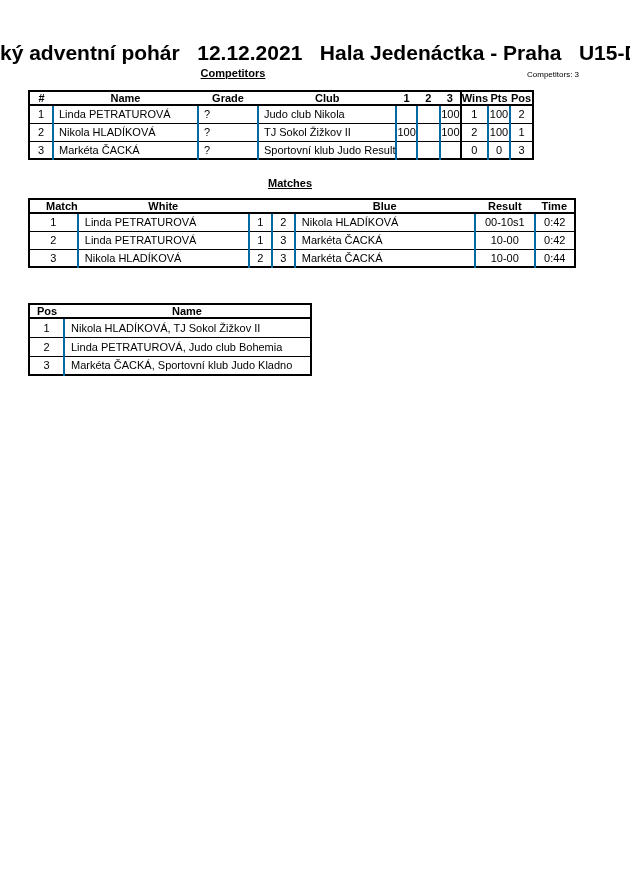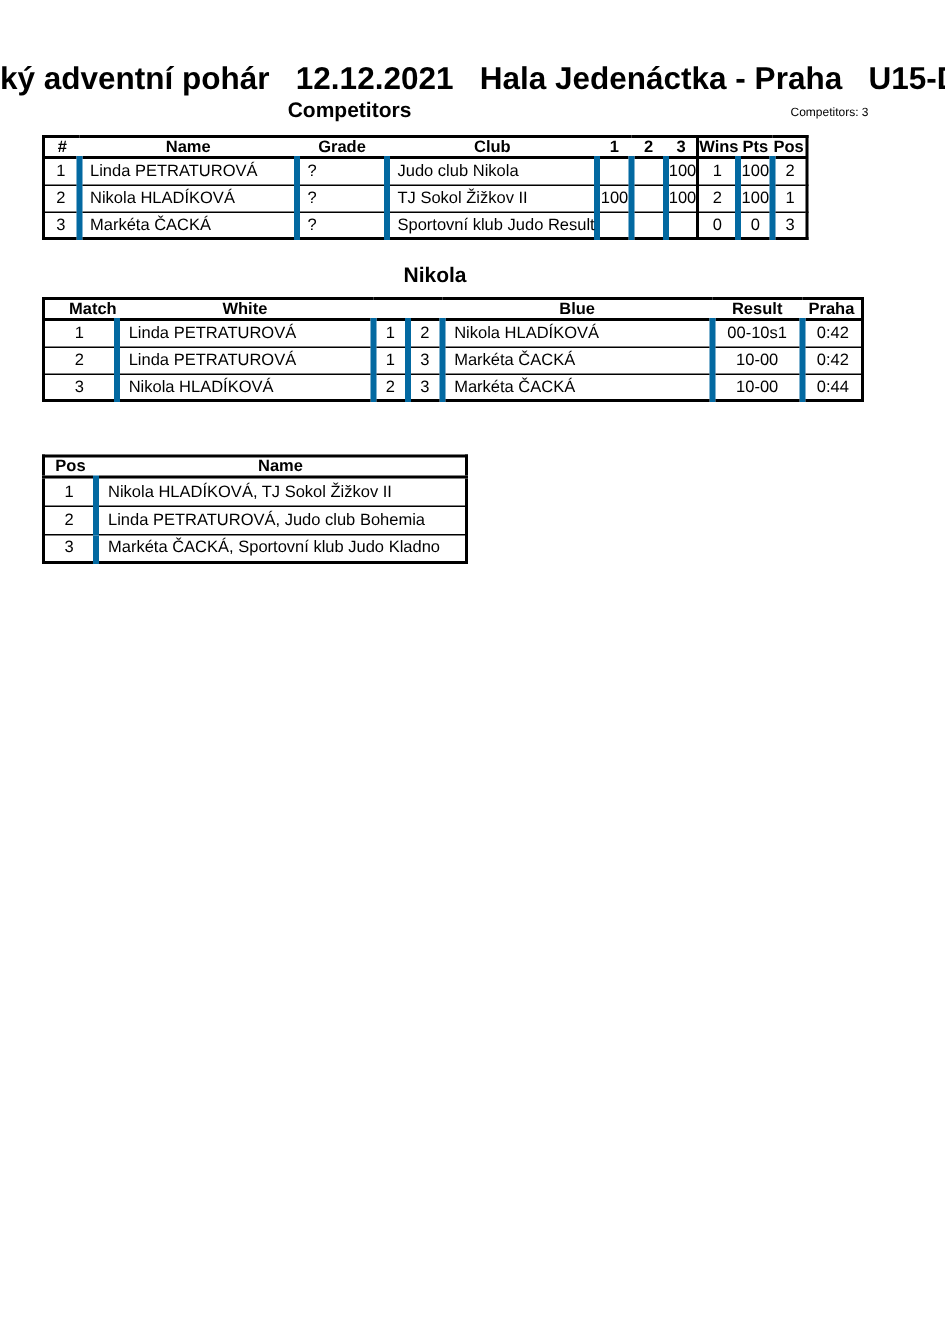--- a/index.html
+++ b/index.html
@@ -6,22 +6,23 @@
   body{
     width:630px;height:891px;background:#ffffff;position:relative;
     overflow:hidden;font-family:"Liberation Sans",sans-serif;color:#000;
   }
   .title{
     position:absolute;left:0;top:41px;width:630px;height:26px;
     font-weight:bold;font-size:21px;line-height:24px;white-space:pre;
     overflow:hidden;
   }
   .section-heading{
-    position:absolute;font-weight:bold;font-size:14px;line-height:13px;
+    position:absolute;font-weight:bold;font-size:11px;line-height:13px;
     text-align:center;
+    text-decoration:underline;
   }
   .heading-competitors{left:28px;top:67px;width:410px;}
   .heading-matches{left:28px;top:177px;width:524px;}
   .heading-results{left:28px;top:282px;width:286px;margin-top:48px;}
   .competitors-count{
     position:absolute;left:527px;top:70px;width:90px;
     font-size:8px;line-height:9px;text-align:left;
   }
   table{
     position:absolute;border-collapse:collapse;table-layout:fixed;
@@ -32,21 +33,21 @@
   .tbl-results{left:28px;top:303px;}
   th,td{
     padding:0;white-space:nowrap;vertical-align:middle;overflow:visible;
     font-size:11px;
   }
   thead tr{height:14px;}
   tbody tr{height:18px;}
   .tbl-results tbody tr{height:19px;}
   th{font-weight:bold;text-align:center;border-bottom:2px solid #000;}
   tbody td{border-top:1px solid #000;}
-  td.bl{border-left:4px solid #0369a1;}
+  td.bl{border-left:2px solid #0369a1;}
   .bl2{border-left:2px solid #000 !important;}
   th.bl2{border-left:2px solid #000;}
   .c{text-align:center;}
   .l{text-align:left;padding-left:5px;}
   .l6{text-align:left;padding-left:6px;}
   th.hl{text-align:left;padding-left:16px;}
 </style>
 </head>
 <body>
 
@@ -115,41 +116,41 @@
       <td class="bl c"></td>
       <td class="bl c"></td>
       <td class="bl c"></td>
       <td class="bl bl2 c">0</td>
       <td class="bl c">0</td>
       <td class="bl c">3</td>
     </tr>
   </tbody>
 </table>
 
-<div class="section-heading heading-matches">Nikola</div>
+<div class="section-heading heading-matches">Matches</div>
 
 <table class="tbl-matches">
   <colgroup>
     <col style="width:28px">
       <col style="width:171px">
       <col style="width:23px">
       <col style="width:23px">
     <col style="width:180px">
       <col style="width:60px">
       <col style="width:40px">
   </colgroup>
   <thead>
     <tr>
       <th class="hl">Match</th>
       <th>White</th>
       <th></th>
       <th></th>
       <th>Blue</th>
       <th>Result</th>
-      <th>Praha</th>
+      <th>Time</th>
     </tr>
   </thead>
   <tbody>
     <tr>
       <td class="c">1</td>
       <td class="bl l6">Linda PETRATUROVÁ</td>
       <td class="bl c">1</td>
       <td class="bl c">2</td>
       <td class="bl l6">Nikola HLADÍKOVÁ</td>
       <td class="bl c">00-10s1</td>

